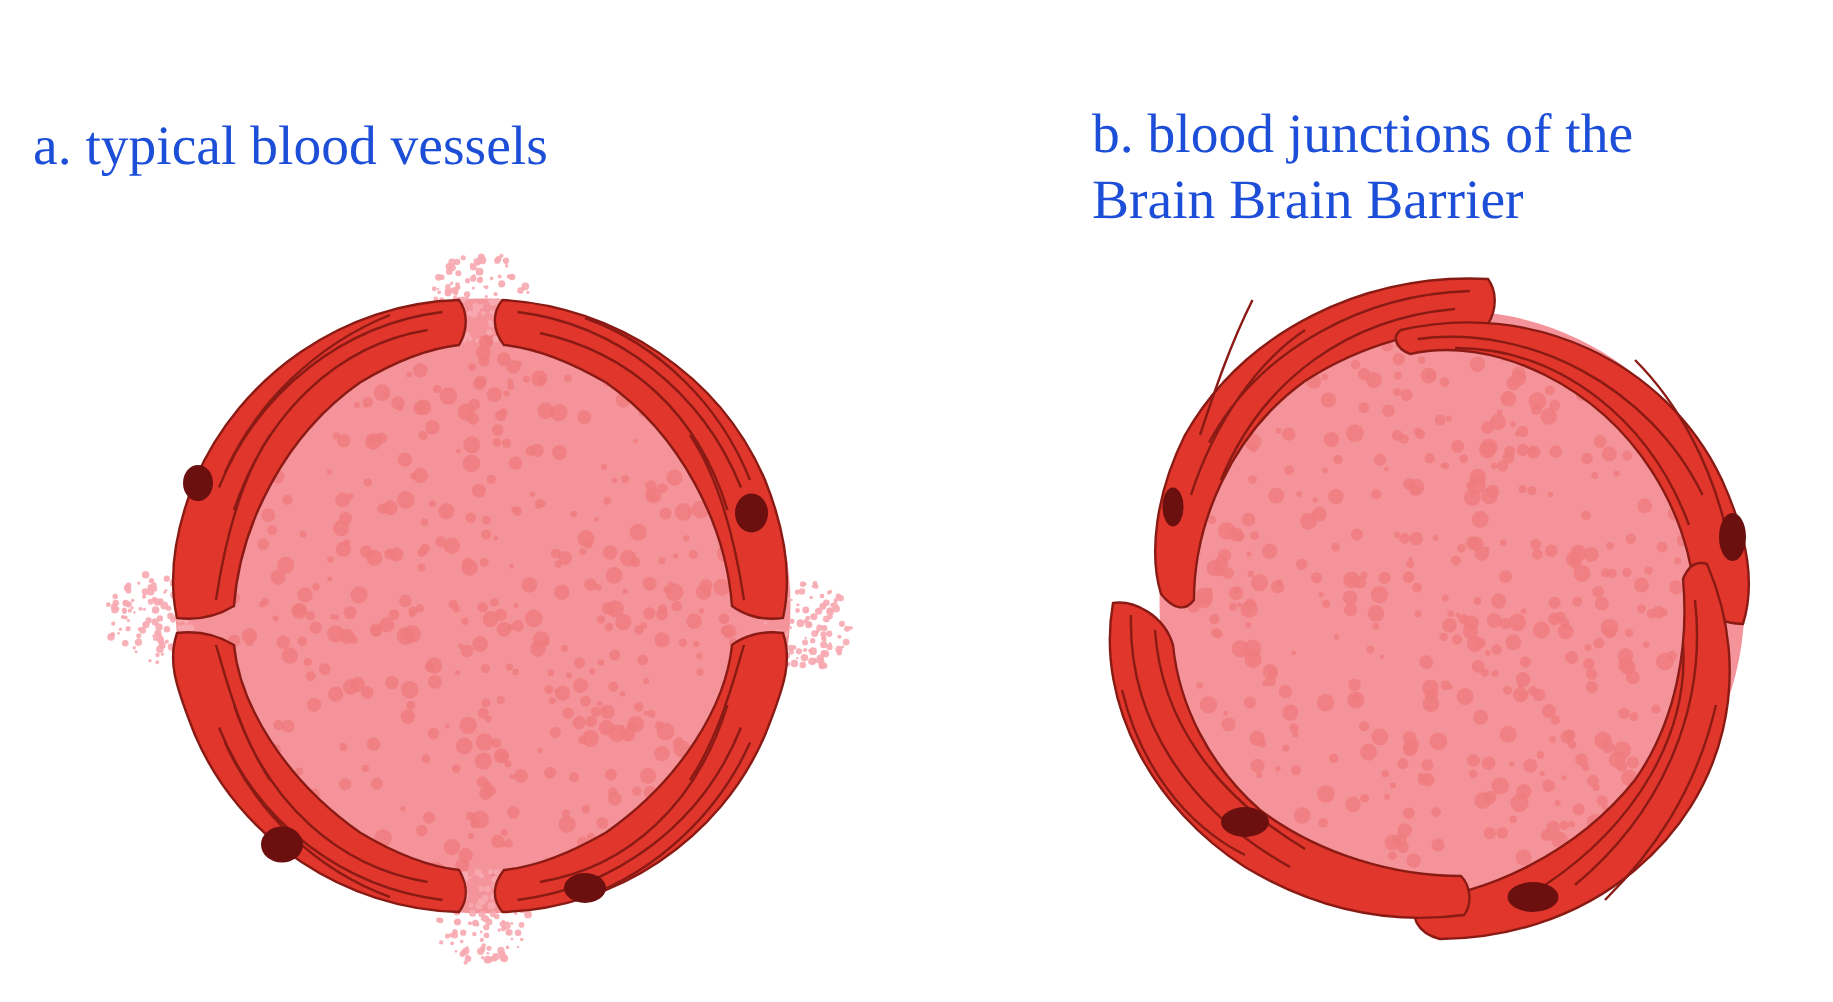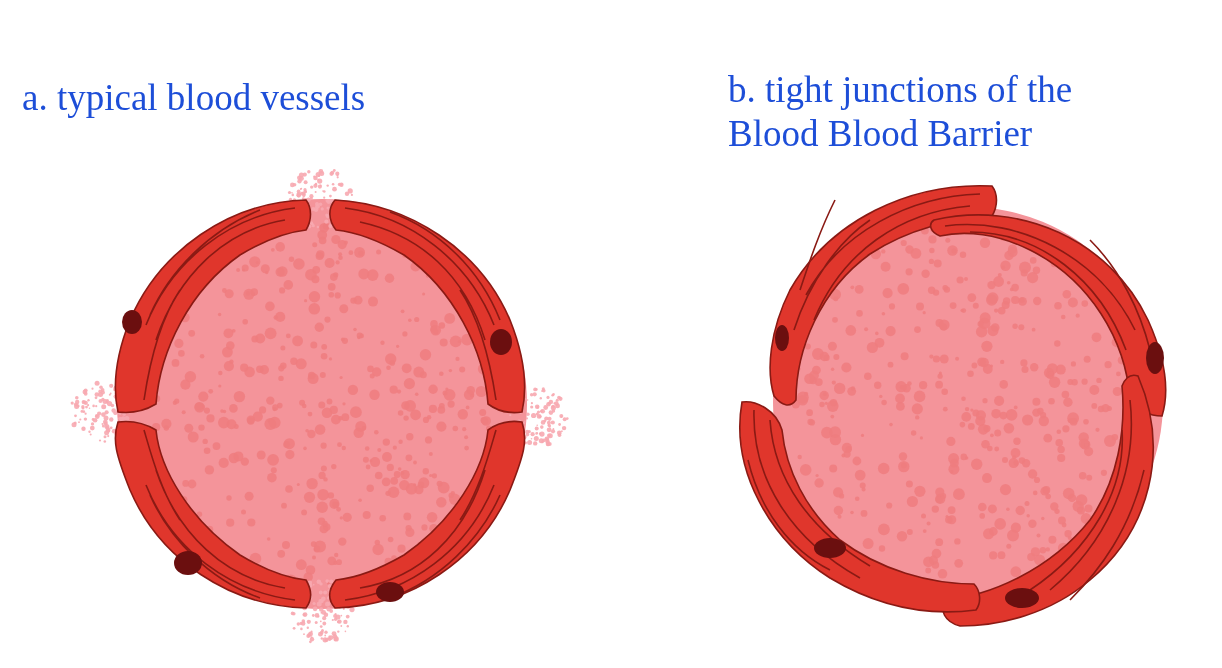--- a/index.html
+++ b/index.html
@@ -16,22 +16,22 @@
     #label-b { left: 728px; top: 68px; }
     .panel { position: absolute; }
     #panel-a { left: 60px; top: 150px; width: 510px; height: 500px; }
     #panel-b { left: 730px; top: 170px; width: 460px; height: 470px; }
     svg { display: block; }
   </style>
 </head>
 <body>
 
 <div id="label-a" class="label">a. typical blood vessels</div>
-<div id="label-b" class="label"><span>b. tight junctions of the</span>
-<span>Blood Blood Barrier</span></div>
+<div id="label-b" class="label"><span>b. blood junctions of the</span>
+<span>Brain Brain Barrier</span></div>
 
 <div id="panel-a" class="panel">
   <svg width="510" height="500" viewBox="0 0 510 500">
     <defs>
       <filter id="blurA" x="-20%" y="-20%" width="140%" height="140%">
           <feGaussianBlur stdDeviation="1.2"></feGaussianBlur>
         </filter>
     </defs>
 
     <circle cx="262" cy="254" r="205" fill="#f4949a"></circle>

